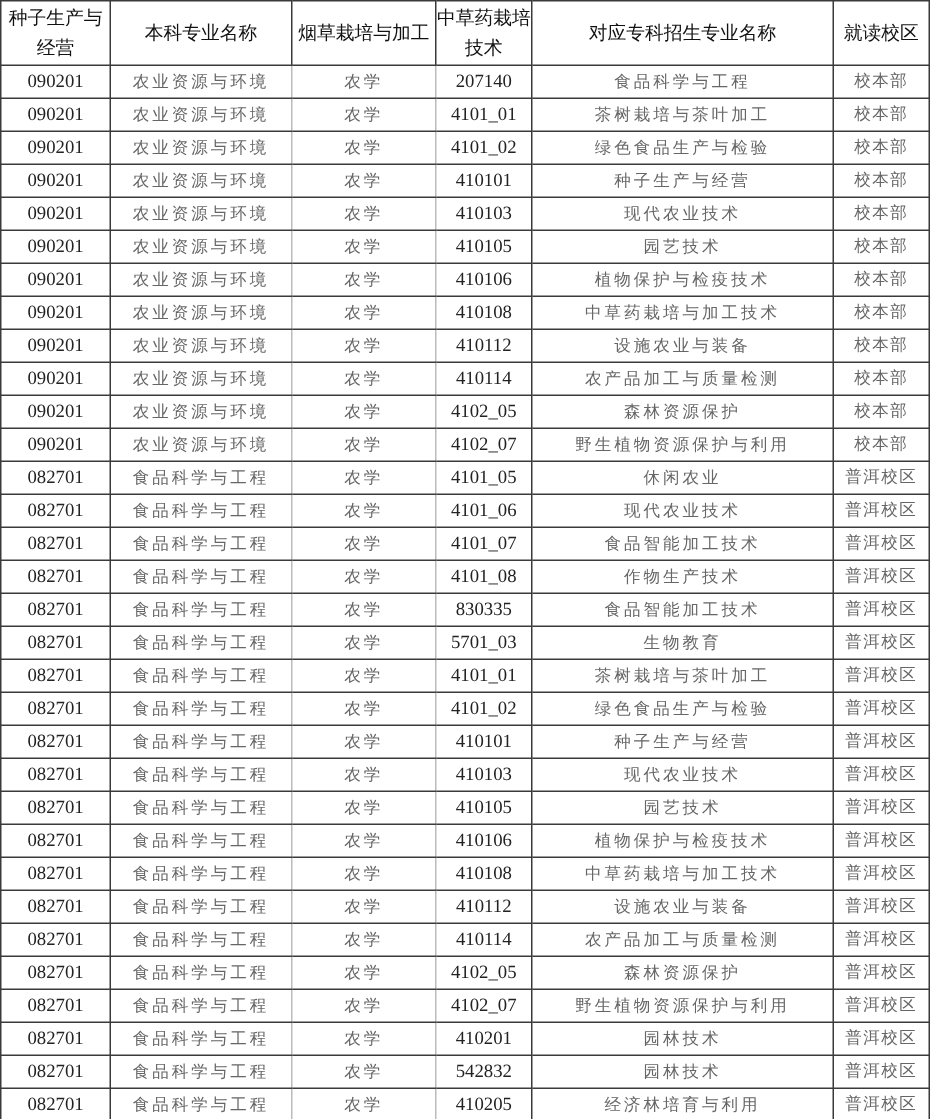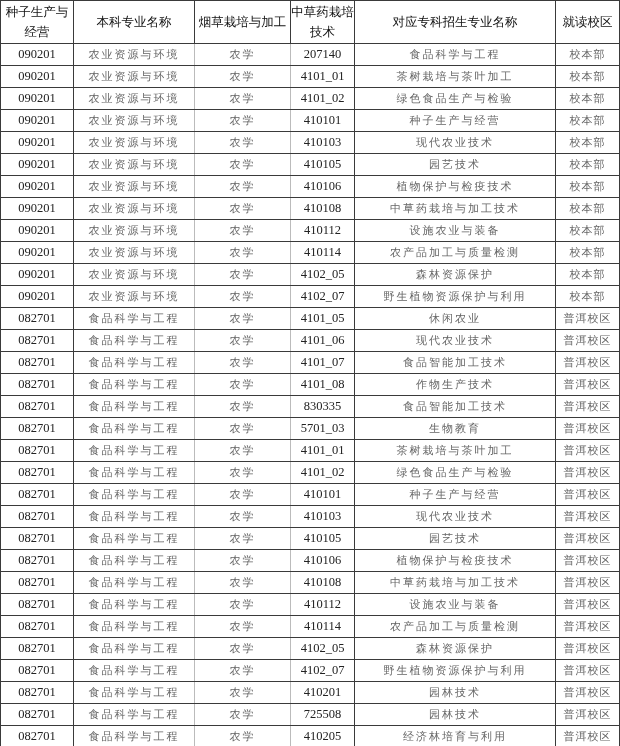--- a/index.html
+++ b/index.html
@@ -306,21 +306,21 @@
         <td class="zh name">食品科学与工程</td>
         <td class="zh cat">农学</td>
         <td class="code">410201</td>
         <td class="zh">园林技术</td>
         <td class="campus">普洱校区</td>
       </tr>
       <tr>
         <td class="code">082701</td>
         <td class="zh name">食品科学与工程</td>
         <td class="zh cat">农学</td>
-        <td class="code">725508</td>
+        <td class="code">542832</td>
         <td class="zh">园林技术</td>
         <td class="campus">普洱校区</td>
       </tr>
       <tr>
         <td class="code">082701</td>
         <td class="zh name">食品科学与工程</td>
         <td class="zh cat">农学</td>
         <td class="code">410205</td>
         <td class="zh">经济林培育与利用</td>
         <td class="campus">普洱校区</td>

